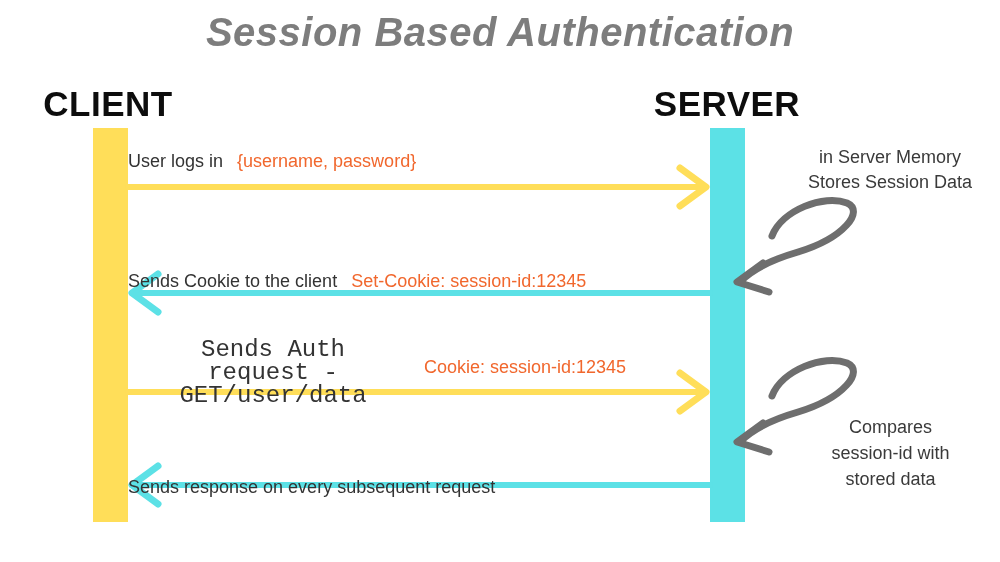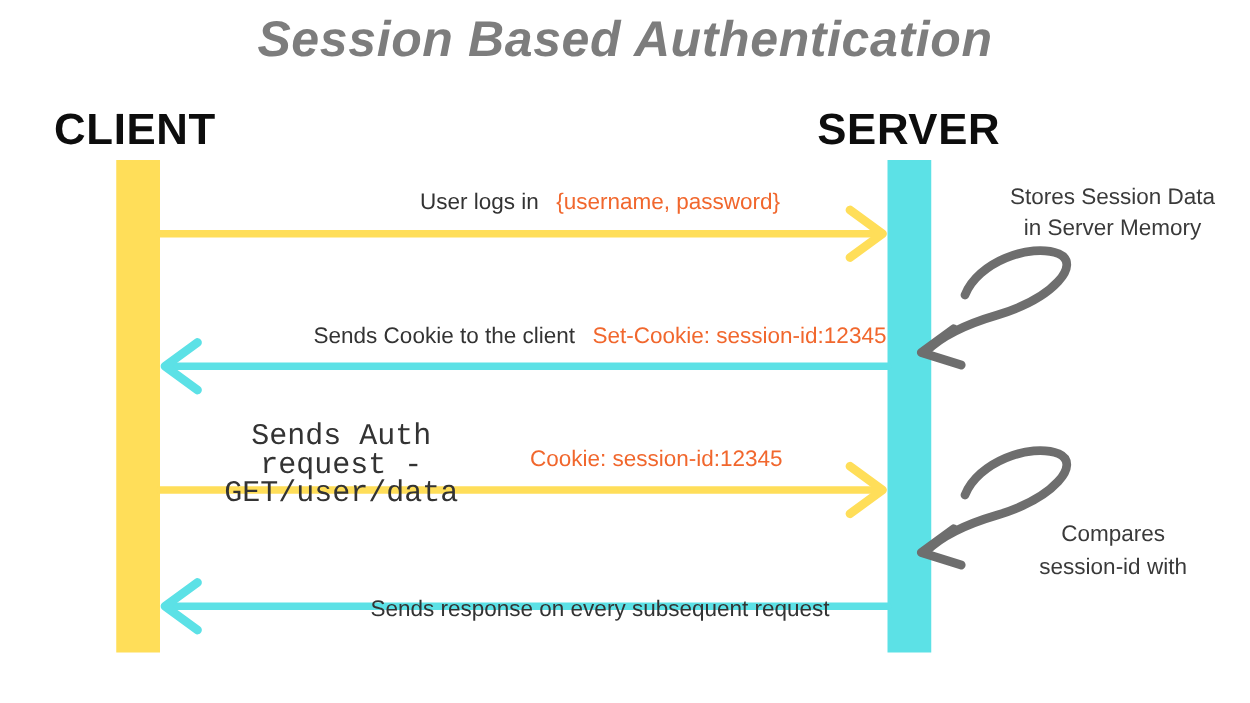--- a/index.html
+++ b/index.html
@@ -57,21 +57,21 @@
   .line-teal   { stroke: var(--server-bar); stroke-width: 6; stroke-linecap: round; fill: none; }
   .head-yellow { stroke: var(--client-bar); stroke-width: 7; stroke-linecap: round; stroke-linejoin: round; fill: none; }
   .head-teal   { stroke: var(--server-bar); stroke-width: 7; stroke-linecap: round; stroke-linejoin: round; fill: none; }
   .gray-arrow  { stroke: var(--note-arrow-gray); stroke-width: 7; stroke-linecap: round; stroke-linejoin: round; fill: none; }
 
   .msg-row {
     position: absolute;
     left: 128px;
     width: 704px;
     display: flex;
-    justify-content: center;
+    justify-content: flex-start;
     align-items: baseline;
     gap: 14px;
     font-size: 18px;
     white-space: nowrap;
   }
   .msg-label  { color: var(--text-dark); }
   .msg-payload { color: var(--accent-orange); }
 
   .msg-block {
     position: absolute;
@@ -140,38 +140,39 @@
       <path class="gray-arrow" d="M 772 396 C 782 370 824 354 847 363 C 865 371 844 398 798 412 C 774 419 754 428 741 441"></path>
       <polyline class="gray-arrow" points="763,423 737,442 769,452"></polyline>
     </g>
   </svg>
 
   <div class="msg-row" style="top:151px;">
     <span class="msg-label">User logs in</span>
     <span class="msg-payload">{username, password}</span>
   </div>
 
-  <div class="msg-row" style="top:258px;">
+  <div class="msg-row" style="top:271px;">
     <span class="msg-label">Sends Cookie to the client</span>
     <span class="msg-payload">Set-Cookie: session-id:12345</span>
   </div>
 
   <div class="msg-block" style="left:148px; top:338px; width:250px;">
     <div>Sends Auth request -</div>
     <div>GET/user/data</div>
   </div>
   <div class="payload-block" style="left:400px; top:357px; width:250px;">Cookie: session-id:12345</div>
 
   <div class="msg-row" style="top:449px;margin-top:28px;">
     <span class="msg-label">Sends response on every subsequent request</span>
   </div>
 
   <div class="note" style="left:785px; top:145px; width:210px; line-height:25px;">
+    <div>in Server Memory</div>
     <div>Stores Session Data</div>
-    <div>in Server Memory</div>
   </div>
 
   <div class="note" style="left:798px; top:414px; width:185px;">
     <div>Compares</div>
     <div>session-id with</div>
+    <div>stored data</div>
   </div>
 
 </div>
 
 </body></html>

